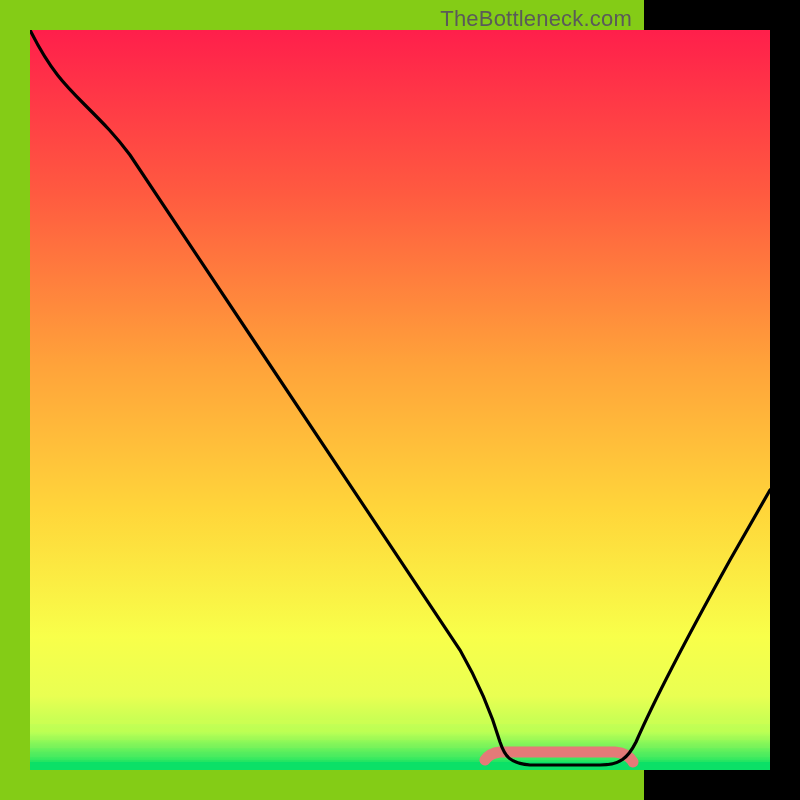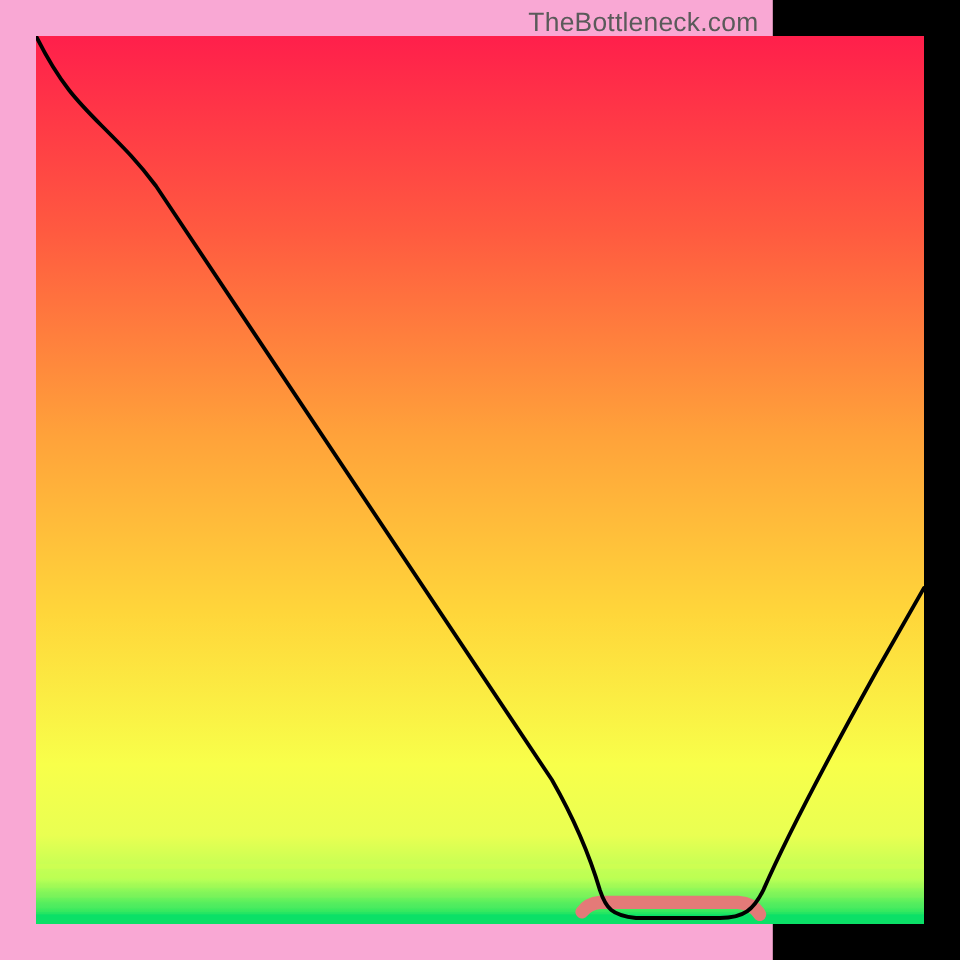--- a/index.html
+++ b/index.html
@@ -8,21 +8,21 @@
     width: 800px;
     height: 800px;
     background: #000;
     overflow: hidden;
     font-family: Arial, Helvetica, sans-serif;
   }
   .stage {
     position: relative;
     width: 644px;
     height: 800px;
-    background: #f9a8d4;
+    background: #84cc16;
   }
   .plot {
     position: absolute;
     left: 30px;
     top: 30px;
     width: 740px;
     height: 740px;
   }
   .watermark {
     position: absolute;

